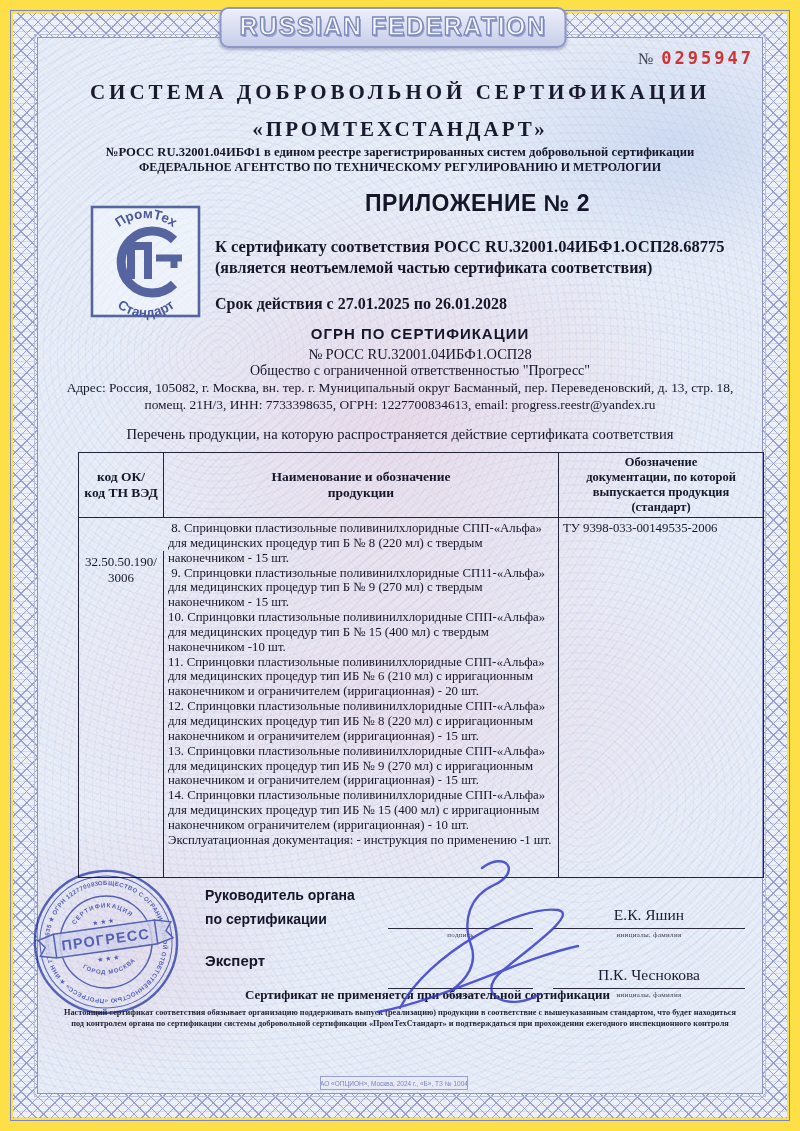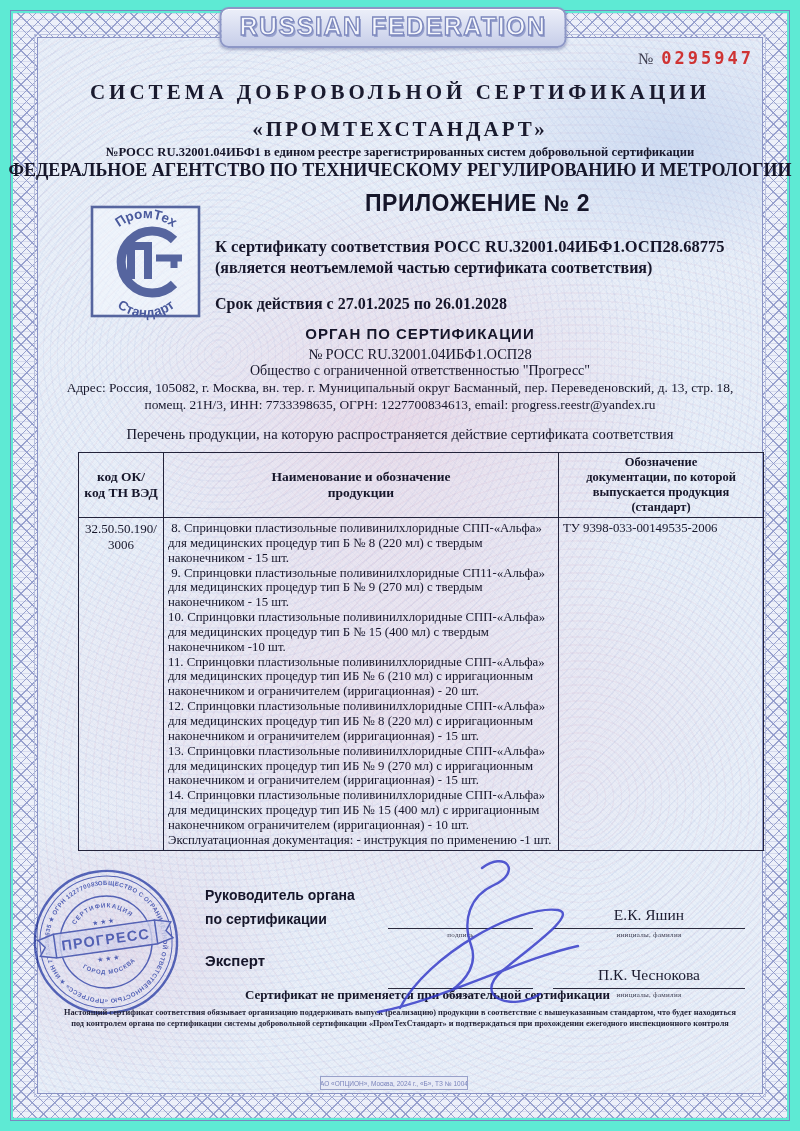--- a/index.html
+++ b/index.html
@@ -1,16 +1,16 @@
 <!DOCTYPE html>
 <html><head>
 <meta charset="utf-8">
 <style>
   html,body{margin:0;padding:0;background:#ffffff;}
-  .page{position:relative;width:800px;height:1131px;background:#5eead4;overflow:hidden;
+  .page{position:relative;width:800px;height:1131px;background:#fde047;overflow:hidden;
         font-family:"Liberation Serif", serif;color:#16162a;}
   
   .outer-line{position:absolute;inset:10px;border:1.5px solid #7b86c0;pointer-events:none;}
   .lace-band{position:absolute;inset:13px;background-color:#edf0f9;
     background-image:
       repeating-linear-gradient(45deg, rgba(140,150,200,.85) 0 1px, transparent 1px 8px),
       repeating-linear-gradient(-45deg, rgba(140,150,200,.85) 0 1px, transparent 1px 8px),
       repeating-linear-gradient(0deg, rgba(170,178,216,.35) 0 1px, transparent 1px 6px);}
   .inner-panel{position:absolute;inset:37px;border:1.2px solid #8a93c4;outline:1px solid #b9c0de;outline-offset:2px;
     background-color:#e9eff8;
@@ -36,41 +36,41 @@
   .serial .digits{font-family:"DejaVu Sans Mono", monospace;font-size:17px;font-weight:700;
     color:#cf3333;letter-spacing:3px;margin-left:8px;}
   
   .abs{position:absolute;}
   .ctr{text-align:center;}
   .pre{white-space:pre-line;}
   .prew{white-space:pre-wrap;}
   .h-sys1{top:80px;left:0;width:800px;font-size:21px;font-weight:700;letter-spacing:4px;color:#1a1a2e;}
   .h-sys2{top:117px;left:0;width:800px;font-size:21px;font-weight:700;letter-spacing:3px;color:#1a1a2e;}
   .h-reg{top:145px;left:0;width:800px;font-size:12.6px;font-weight:700;}
-  .h-agency{top:160px;left:0;width:800px;font-size:18px;font-weight:700;}
+  .h-agency{top:160px;left:0;width:800px;font-size:12px;font-weight:700;}
   .h-annex{top:190px;left:155px;width:645px;font-family:"Liberation Sans", sans-serif;
     font-weight:700;font-size:23px;letter-spacing:.5px;}
   .cert-line1{top:237px;left:215px;width:540px;font-size:16.5px;font-weight:700;}
   .cert-line2{top:259px;left:215px;width:540px;font-size:16px;font-weight:700;}
   .validity{top:295px;left:215px;width:540px;font-size:16px;font-weight:700;}
   .org-title{top:325px;left:100px;width:640px;font-family:"Liberation Sans", sans-serif;font-weight:700;
     font-size:15px;letter-spacing:1px;}
   .org-number{top:346px;left:100px;width:640px;font-size:14.5px;}
   .org-company{top:363px;left:100px;width:640px;font-size:14px;}
   .org-address{top:380px;left:20px;width:760px;font-size:13.4px;line-height:16.5px;}
   .tbl-caption{top:426px;left:50px;width:700px;font-size:14.6px;font-weight:400;}
   
   .ptable{position:absolute;top:452px;left:78px;width:684px;border:1.5px solid #23233a;
     display:grid;grid-template-columns:85px 395px 1fr;background:rgba(255,255,255,.0);}
   .ptable .cell{border-right:1.2px solid #23233a;padding:2px 4px;box-sizing:border-box;}
   .ptable .cell:nth-child(3n){border-right:none;}
   .ptable .hrow{border-bottom:1.2px solid #23233a;min-height:64px;display:flex;align-items:center;justify-content:center;
     font-weight:700;font-size:13.5px;text-align:center;line-height:16px;}
   .ptable .hdoc{font-size:12.5px;line-height:15px;}
-  .ptable .bcode{min-height:326px;text-align:center;font-size:13px;line-height:16px;padding-top:3px;}
+  .ptable .bcode{min-height:326px;text-align:center;font-size:13px;line-height:16px;padding-top:3px;margin-top:33px;}
   .ptable .bname{font-size:12.8px;line-height:14.85px;padding:3px 2px 2px 4px;}
   .ptable .bdoc{font-size:12.8px;line-height:15px;padding-top:3px;}
   
   .sig-role1{top:883px;left:205px;width:220px;font-family:"Liberation Sans", sans-serif;font-weight:700;
     font-size:14px;line-height:24px;}
   .sig-role2{top:952px;left:205px;width:220px;font-family:"Liberation Sans", sans-serif;font-weight:700;font-size:15px;}
   .sigline{position:absolute;border-bottom:1.3px solid #2a2a3c;}
   .sl1{top:910px;left:388px;width:145px;height:18px;}
   .sl2{top:970px;left:388px;width:145px;height:18px;}
   .nl1{top:910px;left:553px;width:192px;height:18px;}
@@ -132,21 +132,21 @@
       <path d="M 86,42 A 31,31 0 1 0 86,86" stroke-width="9"></path>
       <path d="M 43,48 L 43,81 M 60,48 L 60,81 M 39,48 L 64,48" stroke-width="8"></path>
       <path d="M 68,60 L 94,60 M 86,60 L 86,70" stroke-width="7"></path>
     </g>
   </svg>
 
   <div class="abs cert-line1">К сертификату соответствия РОСС RU.32001.04ИБФ1.ОСП28.68775</div>
   <div class="abs cert-line2">(является неотъемлемой частью сертификата соответствия)</div>
   <div class="abs validity">Срок действия с 27.01.2025 по 26.01.2028</div>
 
-  <div class="abs ctr org-title">ОРГАН ПО СЕРТИФИКАЦИИ</div>
+  <div class="abs ctr org-title">ОГРН ПО СЕРТИФИКАЦИИ</div>
   <div class="abs ctr org-number">№ РОСС RU.32001.04ИБФ1.ОСП28</div>
   <div class="abs ctr org-company">Общество с ограниченной ответственностью "Прогресс"</div>
   <div class="abs ctr pre org-address">Адрес: Россия, 105082, г. Москва, вн. тер. г. Муниципальный округ Басманный, пер. Переведеновский, д. 13, стр. 18,
 помещ. 21Н/3, ИНН: 7733398635, ОГРН: 1227700834613, email: progress.reestr@yandex.ru</div>
 
   <div class="abs ctr tbl-caption">Перечень продукции, на которую распространяется действие сертификата соответствия</div>
   <div class="ptable">
     <div class="cell hrow pre">код ОК/
 код ТН ВЭД</div>
     <div class="cell hrow pre">Наименование и обозначение

